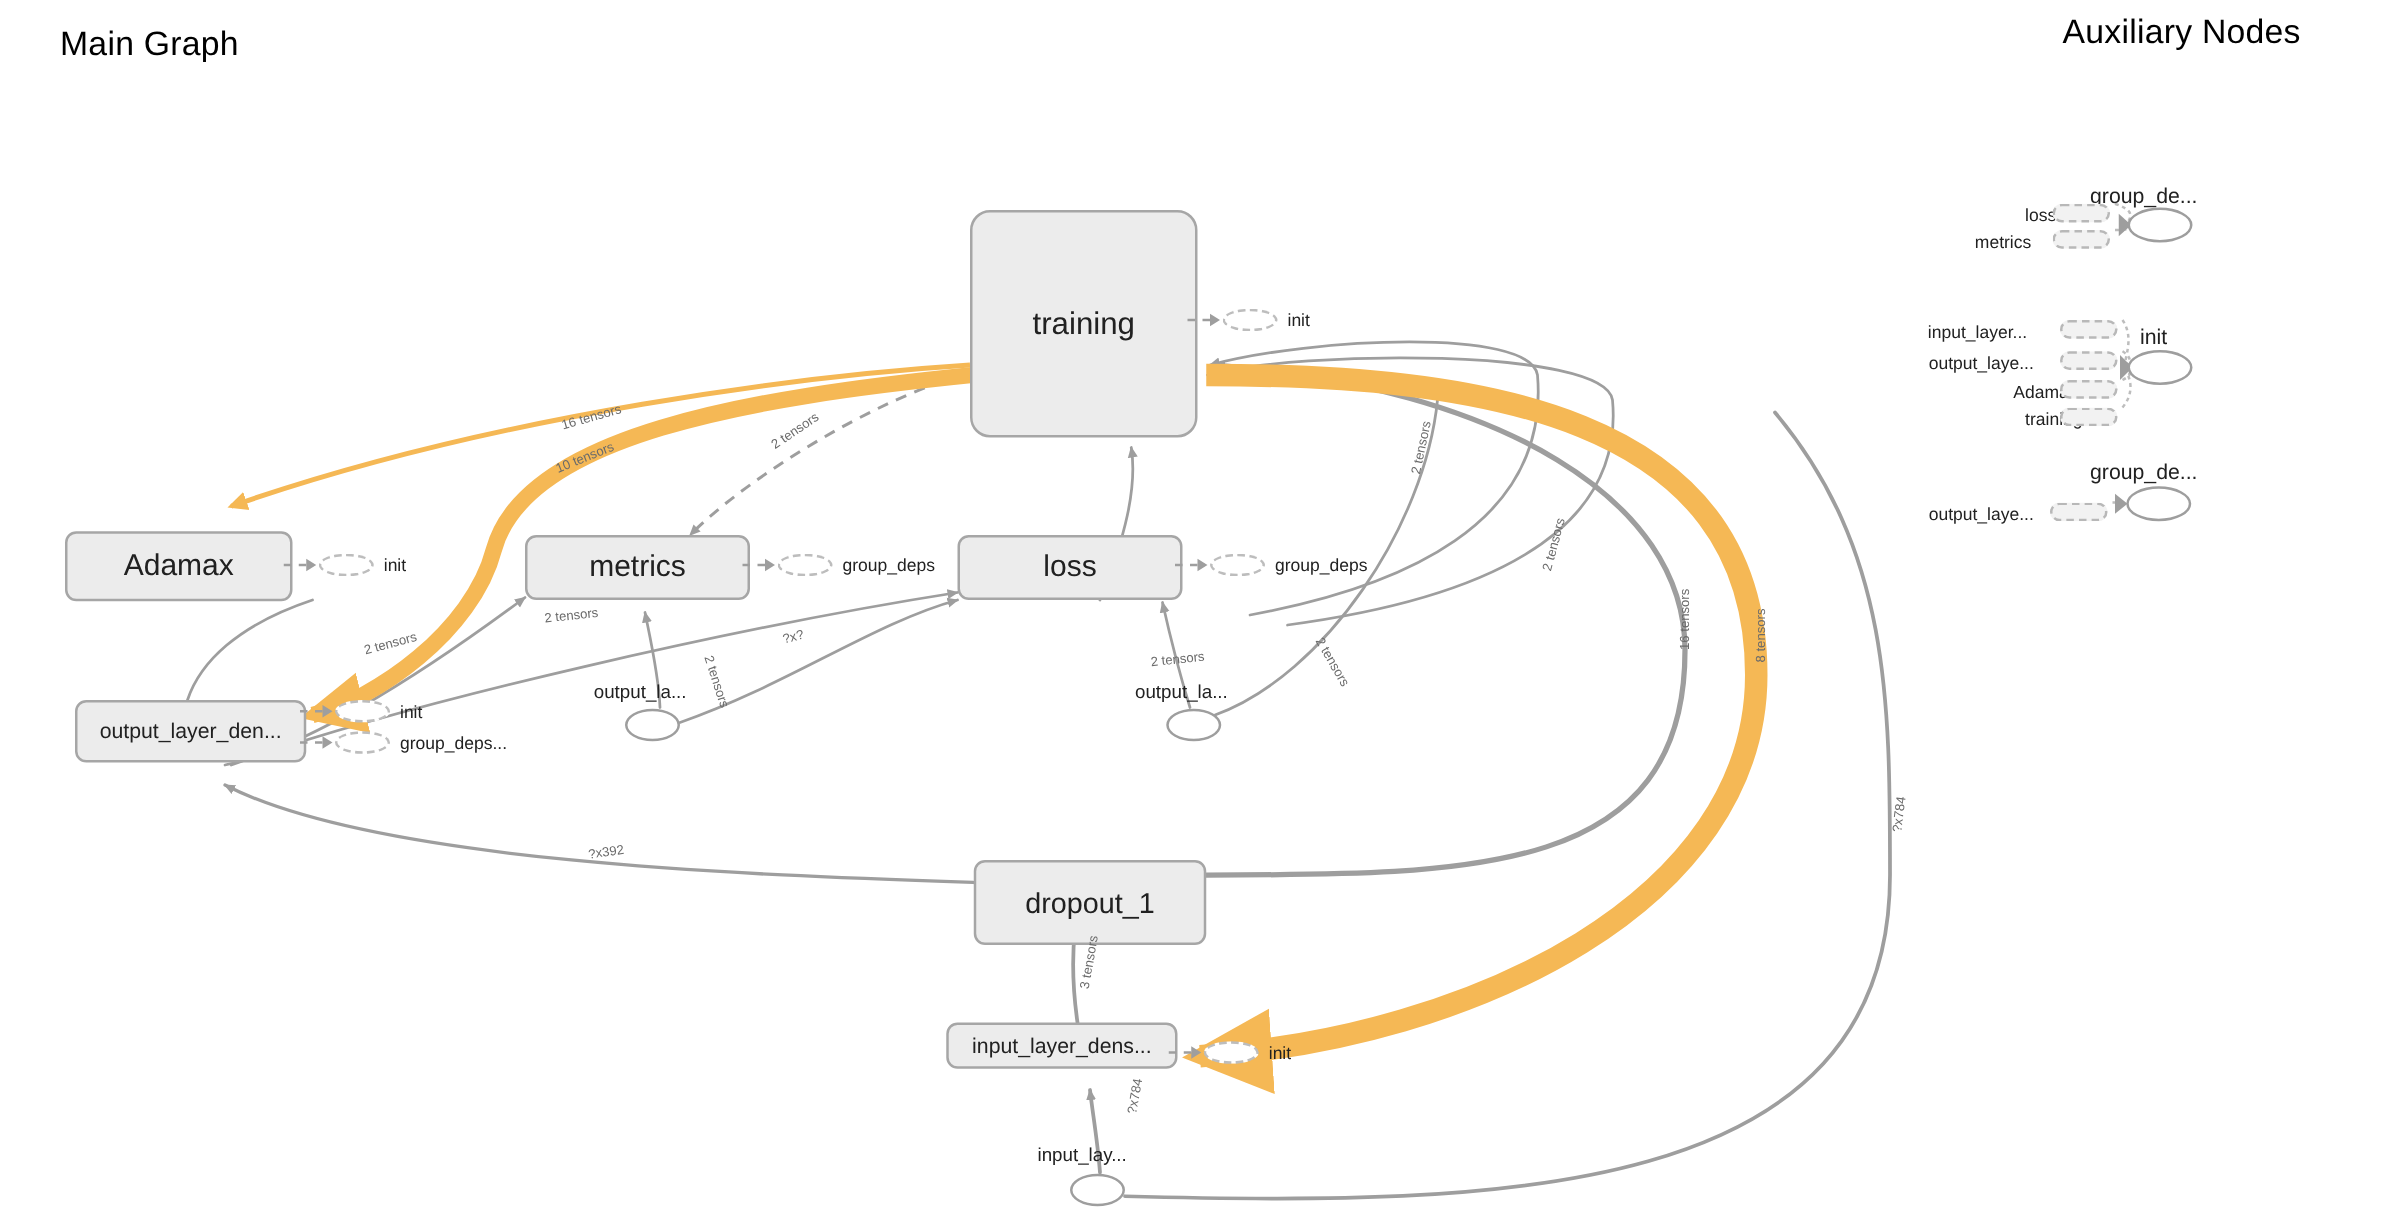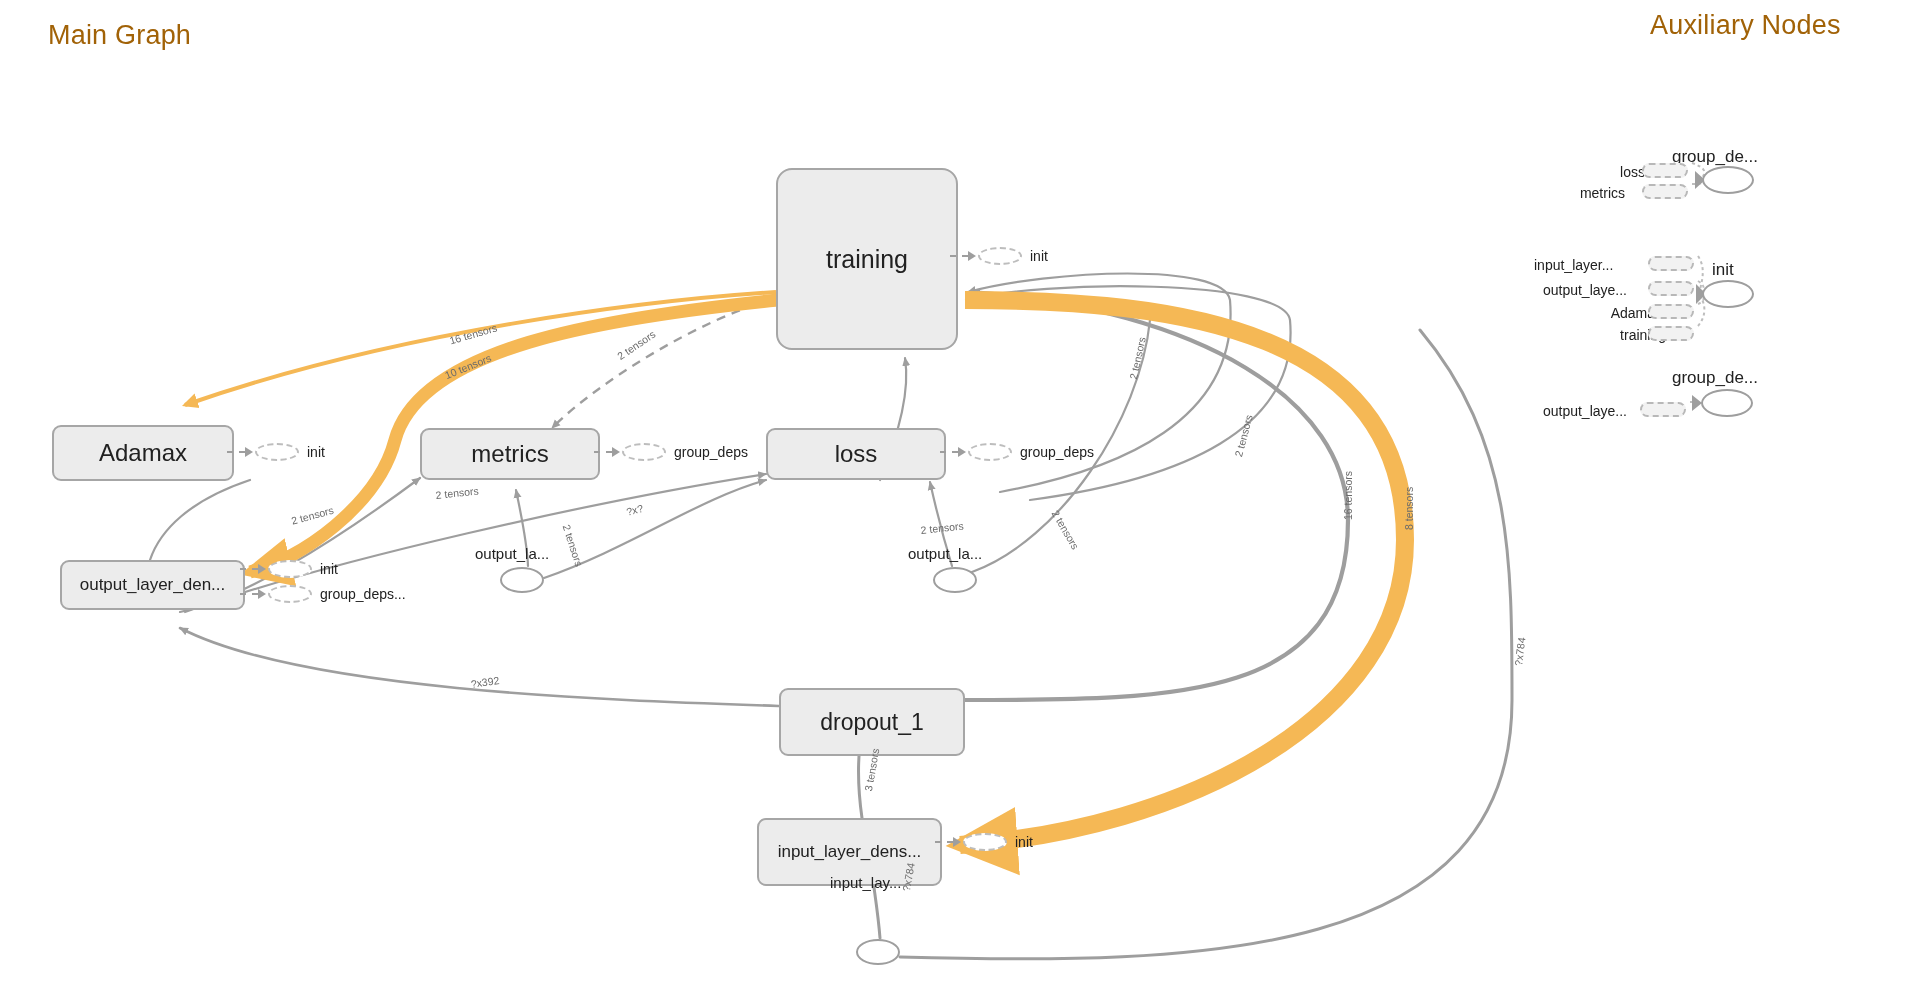--- a/index.html
+++ b/index.html
@@ -14,21 +14,21 @@
   #stage {
     position: relative;
     width: 1920px;
     height: 984px;
     background: #ffffff;
   }
   .title {
     position: absolute;
     font-family: "Liberation Sans", sans-serif;
     font-size: 27px;
-    color: #a16207;
+    color: #000000;
     font-weight: 400;
     letter-spacing: 0.2px;
     white-space: nowrap;
   }
   #main-graph-title { left: 48px; top: 20px; }
   #aux-nodes-title  { left: 1650px; top: 10px; }
 
   svg#edges {
     position: absolute;
     left: 0; top: 0;
@@ -179,27 +179,27 @@
     </g>
   </svg>
 
   <div id="main-nodes">
       <div class="gnode square" style="left: 776px; top: 168px; width: 182px; height: 182px; font-size: 25px;">training</div>
       <div class="gnode" style="left: 52px; top: 425px; width: 182px; height: 56px; font-size: 24px;">Adamax</div>
       <div class="gnode" style="left: 420px; top: 428px; width: 180px; height: 52px; font-size: 24px;">metrics</div>
       <div class="gnode" style="left: 766px; top: 428px; width: 180px; height: 52px; font-size: 24px;">loss</div>
       <div class="gnode" style="left: 60px; top: 560px; width: 185px; height: 50px; font-size: 17px;">output_layer_den...</div>
       <div class="gnode" style="left: 779px; top: 688px; width: 186px; height: 68px; font-size: 23px;">dropout_1</div>
-      <div class="gnode" style="left: 757px; top: 818px; width: 185px; height: 68px; font-size: 17px;">input_layer_dens...</div>
+      <div class="gnode" style="left: 757px; top: 818px; width: 185px; height: 37px; font-size: 17px;">input_layer_dens...</div>
       <div class="opnode" style="left: 500px; top: 567px; width: 44px; height: 26px;"></div>
       <div class="nodelabel" style="left: 475px; top: 545px; font-size: 15px;">output_la...</div>
       <div class="opnode" style="left: 933px; top: 567px; width: 44px; height: 26px;"></div>
       <div class="nodelabel" style="left: 908px; top: 545px; font-size: 15px;">output_la...</div>
       <div class="opnode" style="left: 856px; top: 939px; width: 44px; height: 26px;"></div>
-      <div class="nodelabel" style="left: 830px; top: 874px; font-size: 15px;">input_lay...</div>
+      <div class="nodelabel" style="left: 830px; top: 916px; font-size: 15px;">input_lay...</div>
       <div style="position: absolute; left: 950px; top: 255px; width: 18px; height: 0px; border-top: 2px dashed rgb(158, 158, 158);"></div>
       <div style="position: absolute; left: 968px; top: 251px; width: 0px; height: 0px; border-top: 5px solid transparent; border-bottom: 5px solid transparent; border-left: 8px solid rgb(158, 158, 158);"></div>
       <div class="opnode dashed" style="left: 978px; top: 247px; width: 44px; height: 18px;"></div>
       <div class="nodelabel" style="left: 1030px; top: 248px; font-size: 14px;">init</div>
       <div style="position: absolute; left: 227px; top: 451px; width: 18px; height: 0px; border-top: 2px dashed rgb(158, 158, 158);"></div>
       <div style="position: absolute; left: 245px; top: 447px; width: 0px; height: 0px; border-top: 5px solid transparent; border-bottom: 5px solid transparent; border-left: 8px solid rgb(158, 158, 158);"></div>
       <div class="opnode dashed" style="left: 255px; top: 443px; width: 44px; height: 18px;"></div>
       <div class="nodelabel" style="left: 307px; top: 444px; font-size: 14px;">init</div>
       <div style="position: absolute; left: 594px; top: 451px; width: 18px; height: 0px; border-top: 2px dashed rgb(158, 158, 158);"></div>
       <div style="position: absolute; left: 612px; top: 447px; width: 0px; height: 0px; border-top: 5px solid transparent; border-bottom: 5px solid transparent; border-left: 8px solid rgb(158, 158, 158);"></div>
@@ -225,21 +225,21 @@
 
   <div id="aux-nodes">
       <div class="nodelabel" style="left: 1672px; top: 147px; font-size: 17px;">group_de...</div>
       <div class="opnode" style="left: 1702px; top: 166px; width: 52px; height: 28px;"></div>
       <div class="nodelabel" style="left: 1549px; top: 164px; font-size: 14px; width: 96px; text-align: right;">loss</div>
       <div class="stub" style="left: 1642px; top: 163px; width: 46px; height: 15px;"></div>
       <div class="nodelabel" style="left: 1529px; top: 185px; font-size: 14px; width: 96px; text-align: right;">metrics</div>
       <div class="stub" style="left: 1642px; top: 184px; width: 46px; height: 15px;"></div>
       <div class="nodelabel" style="left: 1712px; top: 260px; font-size: 17px;">init</div>
       <div class="opnode" style="left: 1702px; top: 280px; width: 52px; height: 28px;"></div>
-      <div class="nodelabel" style="left: 1534px; top: 257px; font-size: 14px; width: 96px; text-align: left;">input_layer...</div>
+      <div class="nodelabel" style="left: 1534px; top: 257px; font-size: 14px; width: 96px; text-align: center;">input_layer...</div>
       <div class="stub" style="left: 1648px; top: 256px; width: 46px; height: 15px;"></div>
       <div class="nodelabel" style="left: 1531px; top: 282px; font-size: 14px; width: 96px; text-align: right;">output_laye...</div>
       <div class="stub" style="left: 1648px; top: 281px; width: 46px; height: 15px;"></div>
       <div class="nodelabel" style="left: 1566px; top: 305px; font-size: 14px; width: 96px; text-align: right;">Adamax</div>
       <div class="stub" style="left: 1648px; top: 304px; width: 46px; height: 15px;"></div>
       <div class="nodelabel" style="left: 1570px; top: 327px; font-size: 14px; width: 96px; text-align: right;">training</div>
       <div class="stub" style="left: 1648px; top: 326px; width: 46px; height: 15px;"></div>
       <div class="nodelabel" style="left: 1672px; top: 368px; font-size: 17px;">group_de...</div>
       <div class="opnode" style="left: 1701px; top: 389px; width: 52px; height: 28px;"></div>
       <div class="nodelabel" style="left: 1531px; top: 403px; font-size: 14px; width: 96px; text-align: right;">output_laye...</div>

